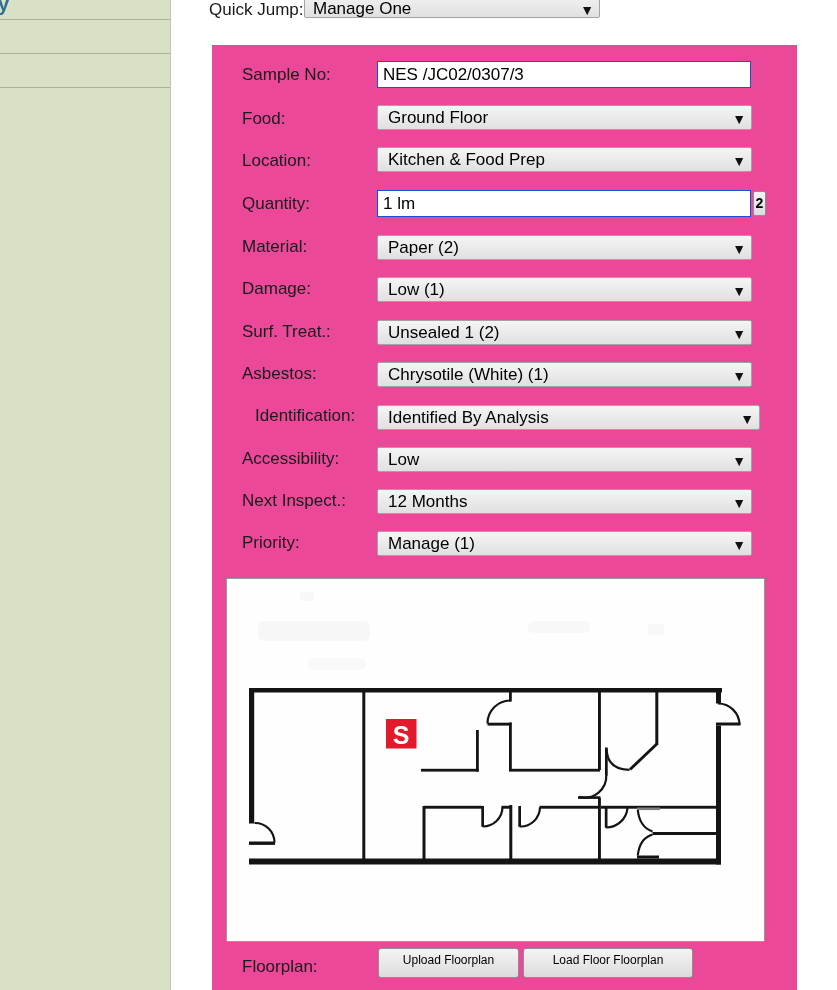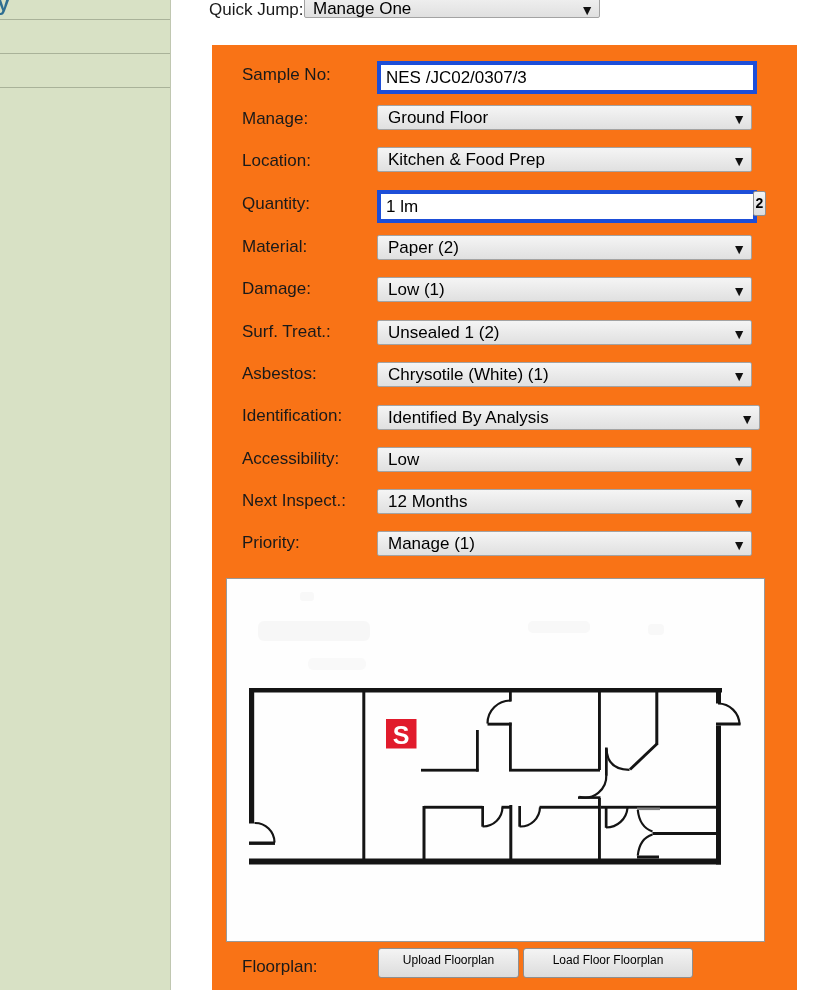--- a/index.html
+++ b/index.html
@@ -1,19 +1,19 @@
 <!DOCTYPE html>
 <html><head>
 <meta charset="utf-8">
 <style>
   html,body{margin:0;padding:0;}
   body{width:837px;height:990px;background:#ffffff;font-family:"Liberation Sans",sans-serif;position:relative;overflow:hidden;}
   .abs{position:absolute;}
   .lbl{font-size:17px;color:#1a1a1a;line-height:26px;white-space:nowrap;}
-  .txtin{position:absolute;background:#fff;border:4px solid #1d4ed8;font-size:17px;color:#000;line-height:25px;padding:0 0 0 5px;white-space:nowrap;}
+  .txtin{position:absolute;background:#fff;border:1px solid #1d4ed8;font-size:17px;color:#000;line-height:25px;padding:0 0 0 5px;white-space:nowrap;}
   .sel{position:absolute;background:linear-gradient(#f5f5f5,#e0e0e0);border:1px solid #a3a3a3;border-radius:2px;font-size:17px;color:#000;white-space:nowrap;}
   .sel .t{position:absolute;left:10px;top:2px;line-height:19px;}
   .sel .a{position:absolute;right:5px;top:6px;font-size:14px;line-height:14px;color:#111;}
   .btn{position:absolute;background:linear-gradient(#f4f4f4,#dcdcdc);border:1px solid #8f8f8f;border-radius:3px;font-size:12px;color:#000;text-align:center;}
 </style>
 </head>
 <body>
 
 <div class="abs" style="left:0;top:0;width:170px;height:990px;background:#d8e1c5;border-right:1px solid #c0c7b1;"></div>
 
@@ -25,27 +25,27 @@
 
 <div class="abs" style="left:0;top:87px;width:170px;height:1px;background:#a9b299;"></div>
 
 <div class="abs lbl" style="left:209px;top:-3px;">Quick Jump:</div>
 
 <div class="sel" style="left:304px;top:-10px;width:294px;height:26px;">
     <span class="t" style="left:8px;top:8px;">Manage One</span>
     <span class="a" style="top:12px;">▼</span>
   </div>
 
-<div class="abs" style="left:212px;top:45px;width:585px;height:945px;background:#f97316;">
+<div class="abs" style="left:212px;top:45px;width:585px;height:945px;background:#ec4899;">
 
   <div class="abs lbl" style="left:30px;top:17px;">Sample No:</div>
 
   <div class="txtin" style="left:165px;top:16px;width:367px;height:25px;">NES /JC02/0307/3</div>
 
-  <div class="abs lbl" style="left:30px;top:61px;">Manage:</div>
+  <div class="abs lbl" style="left:30px;top:61px;">Food:</div>
 
   <div class="sel" style="left:165px;top:60px;width:373px;height:23px;text-align:center;">
       <span class="t">Ground Floor</span>
       <span class="a">▼</span>
     </div>
 
   <div class="abs lbl" style="left:30px;top:103px;">Location:</div>
 
   <div class="sel" style="left:165px;top:102px;width:373px;height:23px;">
       <span class="t">Kitchen &amp; Food Prep</span>
@@ -79,21 +79,21 @@
       <span class="a">▼</span>
     </div>
 
   <div class="abs lbl" style="left:30px;top:316px;">Asbestos:</div>
 
   <div class="sel" style="left:165px;top:317px;width:373px;height:23px;">
       <span class="t">Chrysotile (White) (1)</span>
       <span class="a">▼</span>
     </div>
 
-  <div class="abs lbl" style="left:30px;top:358px;text-align:center;">Identification:</div>
+  <div class="abs lbl" style="left:43px;top:358px;text-align:center;">Identification:</div>
 
   <div class="sel" style="left:165px;top:360px;width:373px;height:23px;padding-left:8px;">
       <span class="t">Identified By Analysis</span>
       <span class="a">▼</span>
     </div>
 
   <div class="abs lbl" style="left:30px;top:401px;">Accessibility:</div>
 
   <div class="sel" style="left:165px;top:402px;width:373px;height:23px;">
       <span class="t">Low</span>

